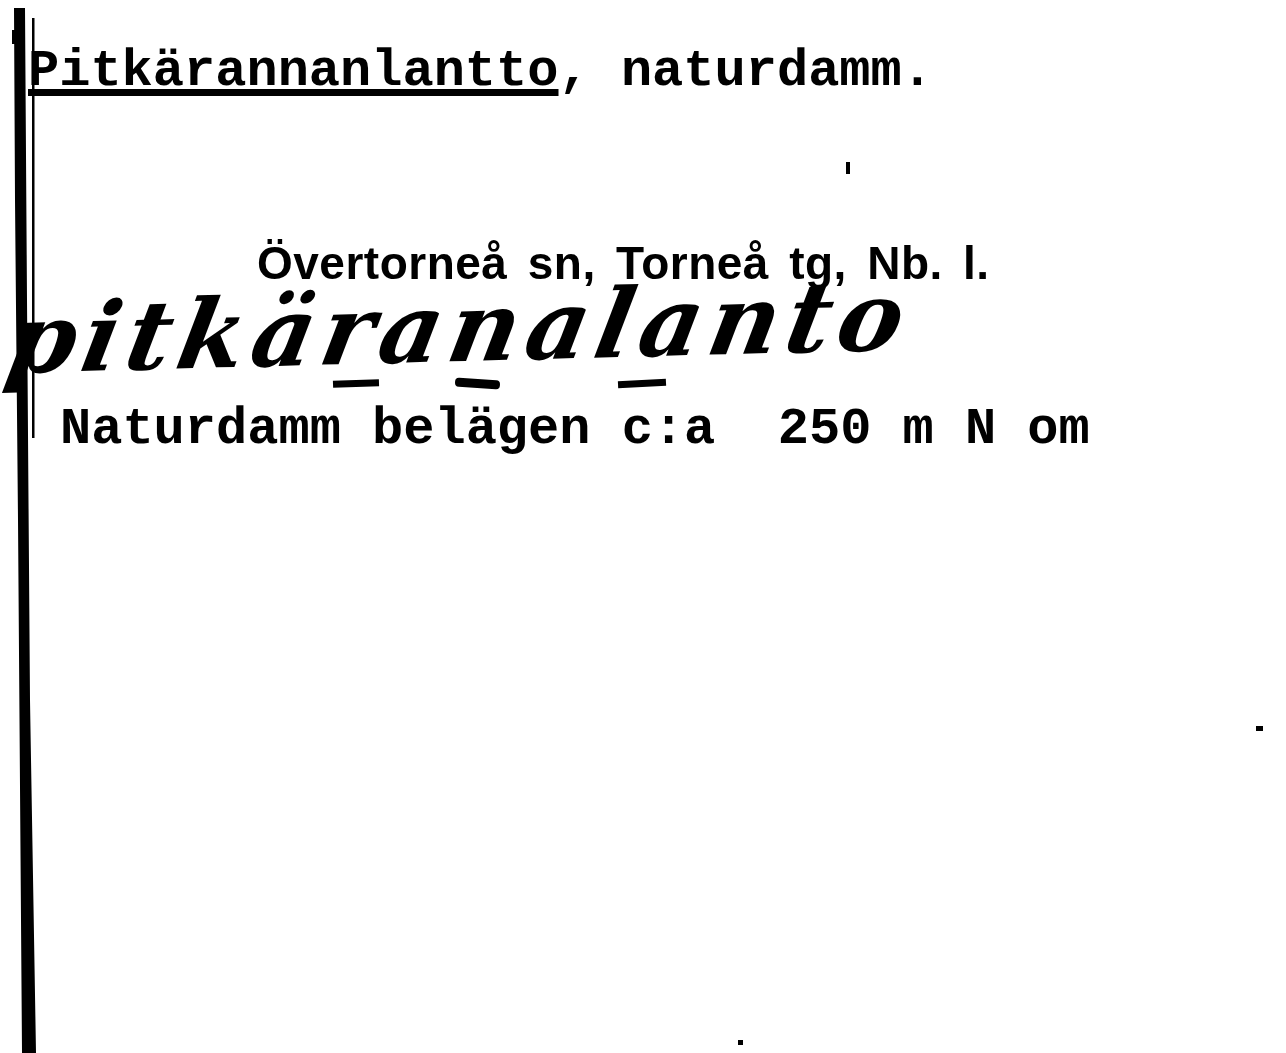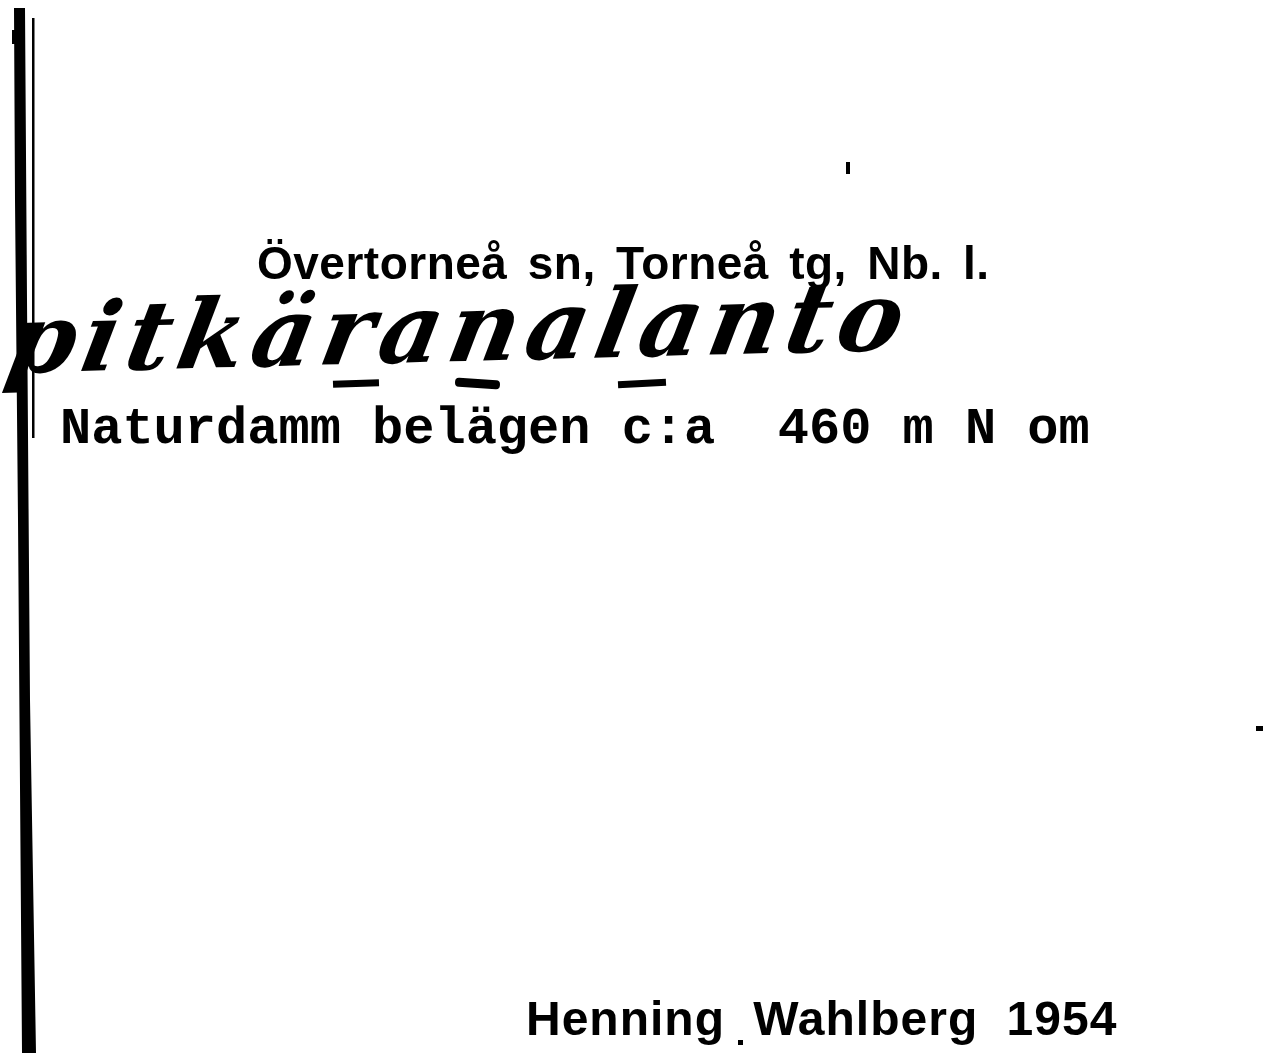--- a/index.html
+++ b/index.html
@@ -47,35 +47,35 @@
     color: #000;
   }
   .ink-mark { position: absolute; background: #000; }
   .edge-svg { position: absolute; top: 0; left: 1248; width: 38px; height: 1053px; }
 </style>
 </head>
 <body>
 
 <div class="card">
 
+  <div class="abs mono" style="left:28px; top:46px;"><span class="underlined-word">Pitkärannanlantto</span><span>, naturdamm.</span></div>
 
   <div class="ink-mark" style="left:846px; top:162px; width:4px; height:12px;"></div>
 
   <div class="abs stamp stamp-location" style="left:257px; top:240px;">Övertorneå sn, Torneå tg, Nb. l.</div>
 
   <div class="abs handwriting" style="left:4px; top:292px;">pitkäranalanto</div>
 
   <div class="ink-mark" style="left:333px; top:380px; width:46px; height:7px; transform:rotate(-2deg);"></div>
   <div class="ink-mark" style="left:455px; top:379px; width:45px; height:9px; transform:rotate(4deg); border-radius:4px;"></div>
   <div class="ink-mark" style="left:618px; top:380px; width:48px; height:7px; transform:rotate(-3deg);"></div>
 
-  <div class="abs mono" style="left:60px; top:404px;">Naturdamm belägen c:a  460 m N om</div>
+  <div class="abs mono" style="left:60px; top:404px;">Naturdamm belägen c:a  250 m N om</div>
 
 
-  <div class="abs stamp stamp-signature" style="left:526px; top:995px;">Henning Wahlberg 1954</div>
 
   <div class="ink-mark" style="left:738px; top:1040px; width:5px; height:5px;"></div>
 
   <div class="ink-mark" style="left:1256px; top:726px; width:7px; height:5px;"></div>
 
   <svg class="edge-svg" viewBox="0 0 38 1053" preserveAspectRatio="none">
     <polygon points="14,8 25,8 27,300 30,700 36,1053 22,1053 18,520 15,200" fill="#000"></polygon>
     <rect x="32" y="18" width="2.5" height="420" fill="#000"></rect>
     <rect x="12" y="30" width="3" height="14" fill="#000"></rect>
   </svg>

